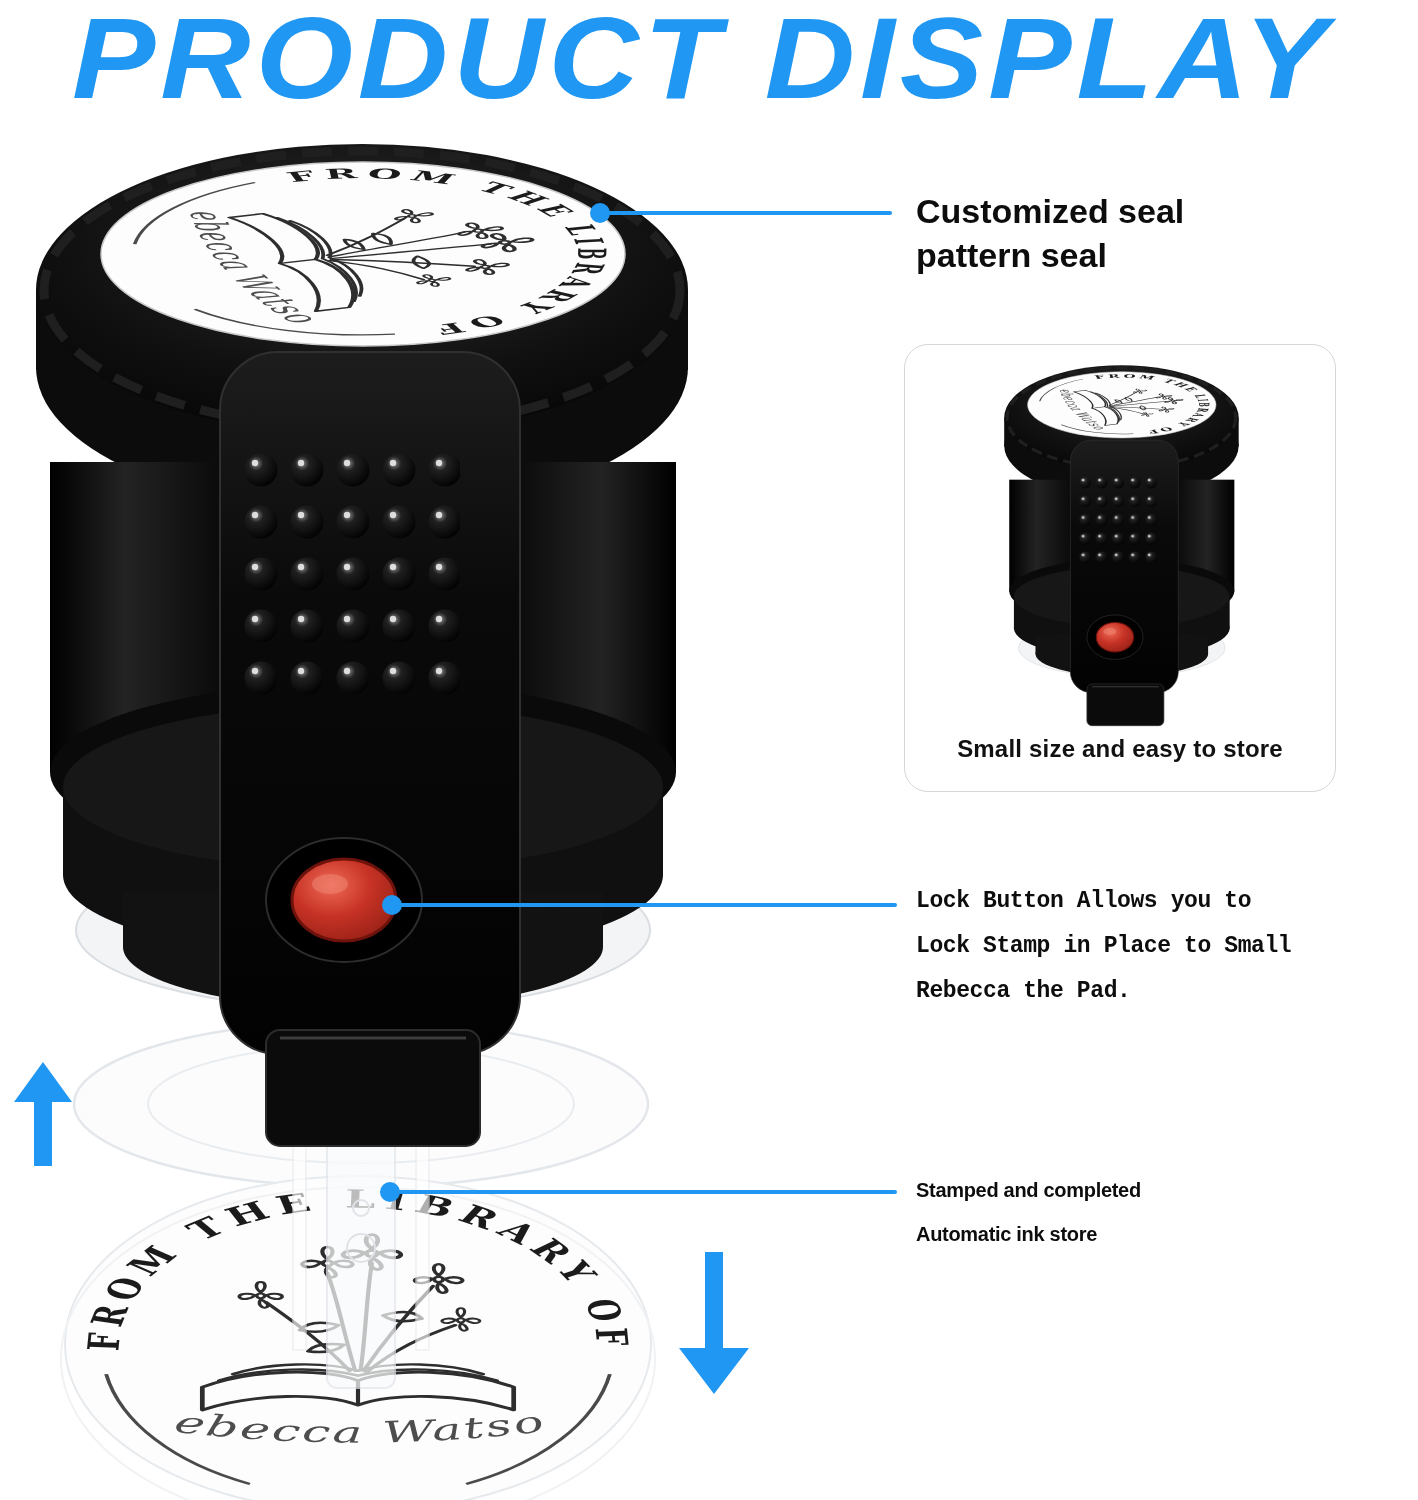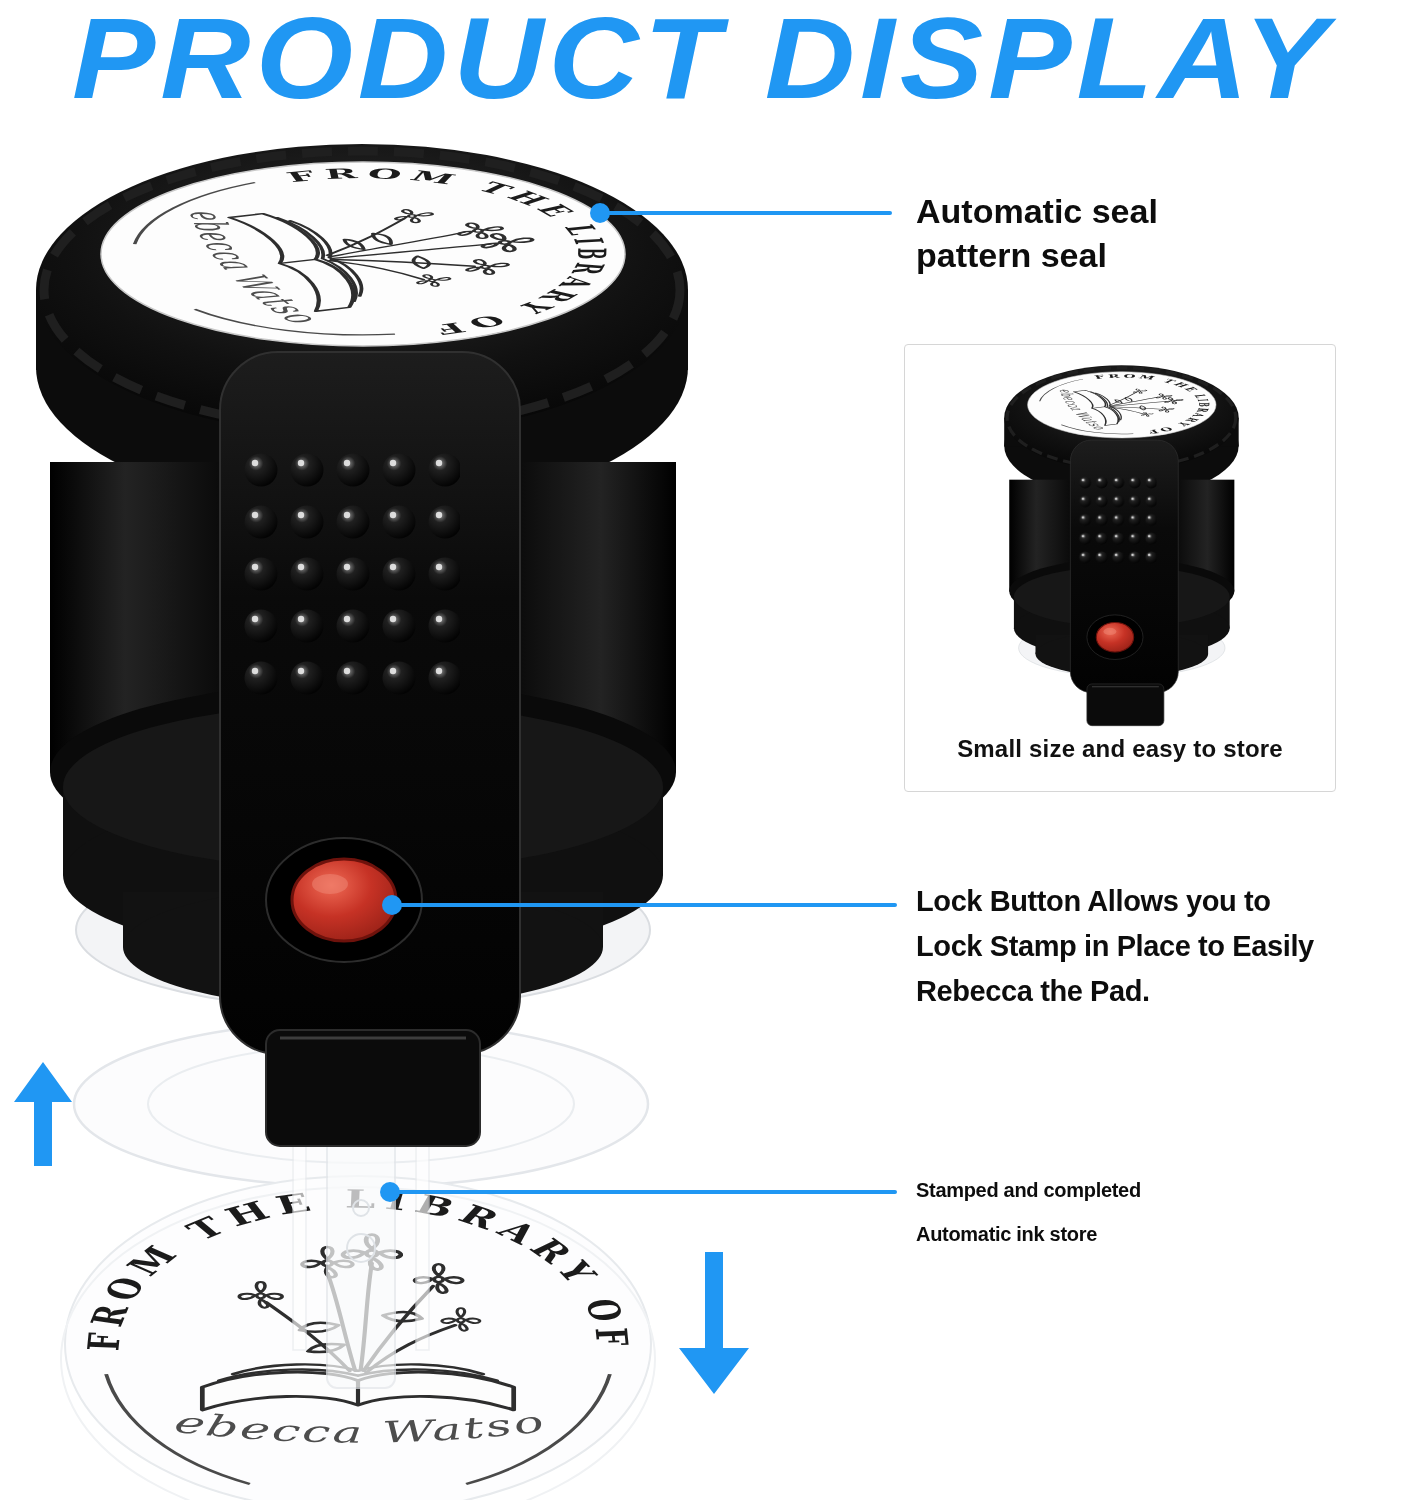--- a/index.html
+++ b/index.html
@@ -29,26 +29,26 @@
   .art-line  { fill:none; stroke:#2e2e2e; stroke-width:1.5; stroke-linecap:round; stroke-linejoin:round; }
   .art-fill  { fill:#fdfdfd; stroke:#2e2e2e; stroke-width:1.7; stroke-linejoin:round; }
   
   .callout-line { position:absolute; height:4px; background:var(--accent,#2097F3); border-radius:2px; }
   .callout-line .dot { position:absolute; left:-10px; top:-8px; width:20px; height:20px; border-radius:50%; background:var(--accent,#2097F3); }
   .l1 { left:600px; top:211px;  width:292px; }
   .l2 { left:392px; top:903px;  width:505px; }
   .l3 { left:390px; top:1190px; width:507px; }
   .callout-text { position:absolute; left:916px; font-weight:bold; color:#0d0d0d; }
   .t1 { top:189px;  font-size:34px; line-height:44px; }
-  .t2 { top:879px;  font-size:29px; line-height:45px; letter-spacing:-0.4px; }
+  .t2 { top:879px;  font-size:23px; line-height:45px; letter-spacing:-0.4px;font-family:Liberation Mono, monospace; }
   .t3 { top:1168px; font-size:20px; line-height:44px; letter-spacing:-0.3px; }
   
   .inset {
     position:absolute; left:904px; top:344px; width:432px; height:448px;
-    background:#fff; border:1px solid #d6d6d6; border-radius:4px;
+    background:#fff; border:1px solid #d6d6d6; border-radius:24px;
     text-align:center;
   }
   .inset-svg { margin-top:16px; width:252px; height:374px; }
   .inset-caption { font-size:24px; font-weight:bold; color:#111; margin-top:-4px; letter-spacing:0.2px; }
   
   .arrow { position:absolute; fill:var(--accent,#2097F3); }
   .arrow.up   { left:8px;   top:1062px; }
   .arrow.down { left:678px; top:1252px; }
 </style>
 </head>
@@ -174,37 +174,37 @@
       </g>
 
       <use href="#stampBody" width="700" height="1040"></use>
     </svg>
   </div>
 
   <div class="callout-line l1">
     <span class="dot"></span>
   </div>
   <div class="callout-text t1">
-    <div>Automatic seal</div>
+    <div>Customized seal</div>
     <div>pattern seal</div>
   </div>
 
   <div class="inset">
     <svg class="inset-svg" viewBox="0 0 700 1040">
       <use href="#stampBody"></use>
     </svg>
     <div class="inset-caption">Small size and easy to store</div>
   </div>
 
   <div class="callout-line l2">
     <span class="dot"></span>
   </div>
   <div class="callout-text t2">
     <div>Lock Button Allows you to</div>
-    <div>Lock Stamp in Place to Easily</div>
+    <div>Lock Stamp in Place to Small</div>
     <div>Rebecca the Pad.</div>
   </div>
 
   <div class="callout-line l3">
     <span class="dot"></span>
   </div>
   <div class="callout-text t3">
     <div>Stamped and completed</div>
     <div>Automatic ink store</div>
   </div>

